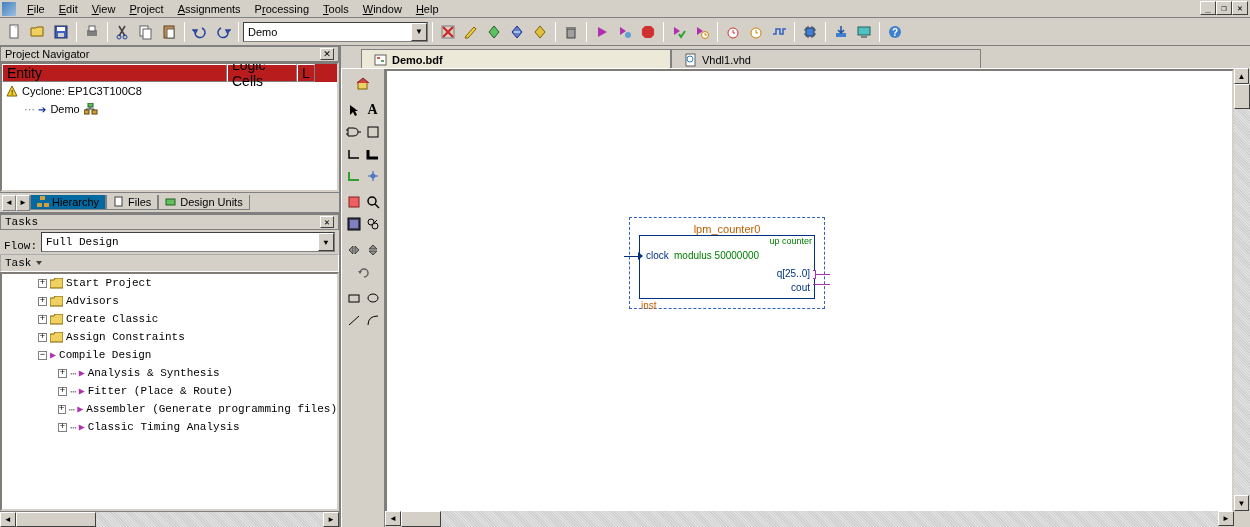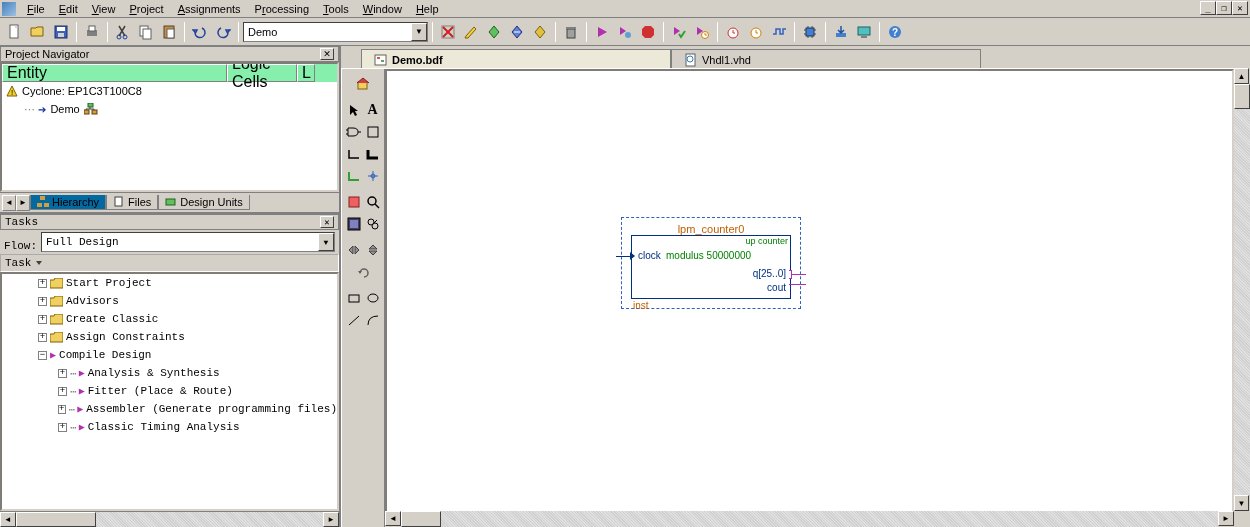--- a/index.html
+++ b/index.html
@@ -119,22 +119,22 @@
     display:flex;align-items:center;justify-content:center;
   }
   .nav-grid {
     background: #fff;
     border: 2px inset #d4d0c8;
     height: 130px;
     overflow: hidden;
   }
   .nav-header {
     display: flex;
-    background: #86efac;
-    font-size: 16px;
+    background: #b91c1c;
+    font-size: 14px;
     height: 18px;
     align-items: flex-end;
   }
   .nav-header div {
     border: 1px solid #fff;
     border-right-color:#808080; border-bottom-color:#808080;
     padding: 1px 4px;
     height: 100%;
     display:flex;align-items:center;
   }
@@ -323,22 +323,22 @@
     background:#d4d0c8;
     display:flex;flex-direction:column;
   }
   .vscroll .btn { width:15px;height:16px;background:#d4d0c8;border:1px solid #fff;border-right-color:#404040;border-bottom-color:#404040;display:flex;align-items:center;justify-content:center;font-size:8px; }
   .vscroll .track { flex:1; background:repeating-linear-gradient(45deg,#e0e0e0,#e0e0e0 1px,#d0d0d0 1px,#d0d0d0 2px); position:relative; }
   .vscroll .thumb { position:absolute;left:0;top:0;width:100%;height:25px;background:#d4d0c8;border:1px solid #fff;border-right-color:#404040;border-bottom-color:#404040; }
 
   
   .block {
     position:absolute;
-    left:244px; top:152px;
-    width:160px;
+    left:252px; top:152px;
+    width:176px;
     z-index:2;
   }
   .block-sel {
     position:absolute;
     left:-10px; top:-6px; right:-10px; bottom:-10px;
     border:1px dashed #3060c0;
     pointer-events:none;
   }
   .block-title {
     color:#c06000;

